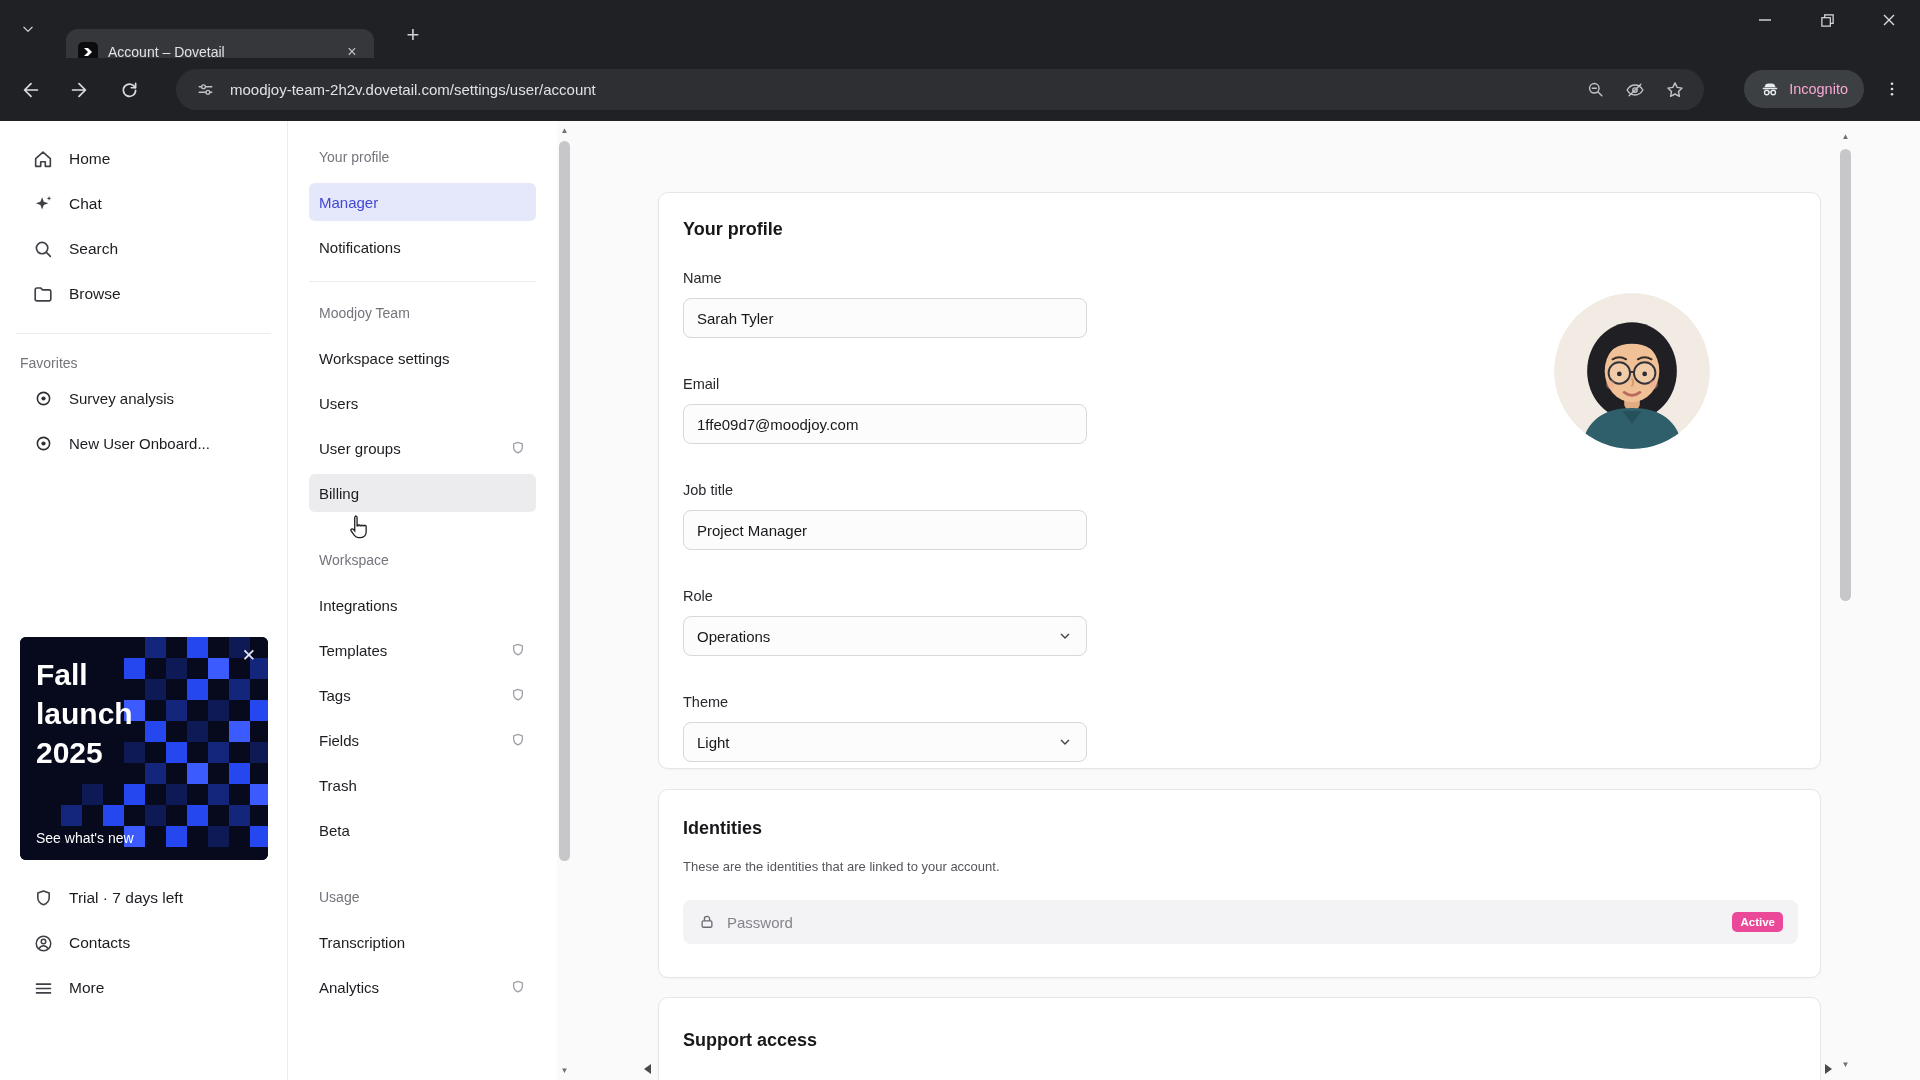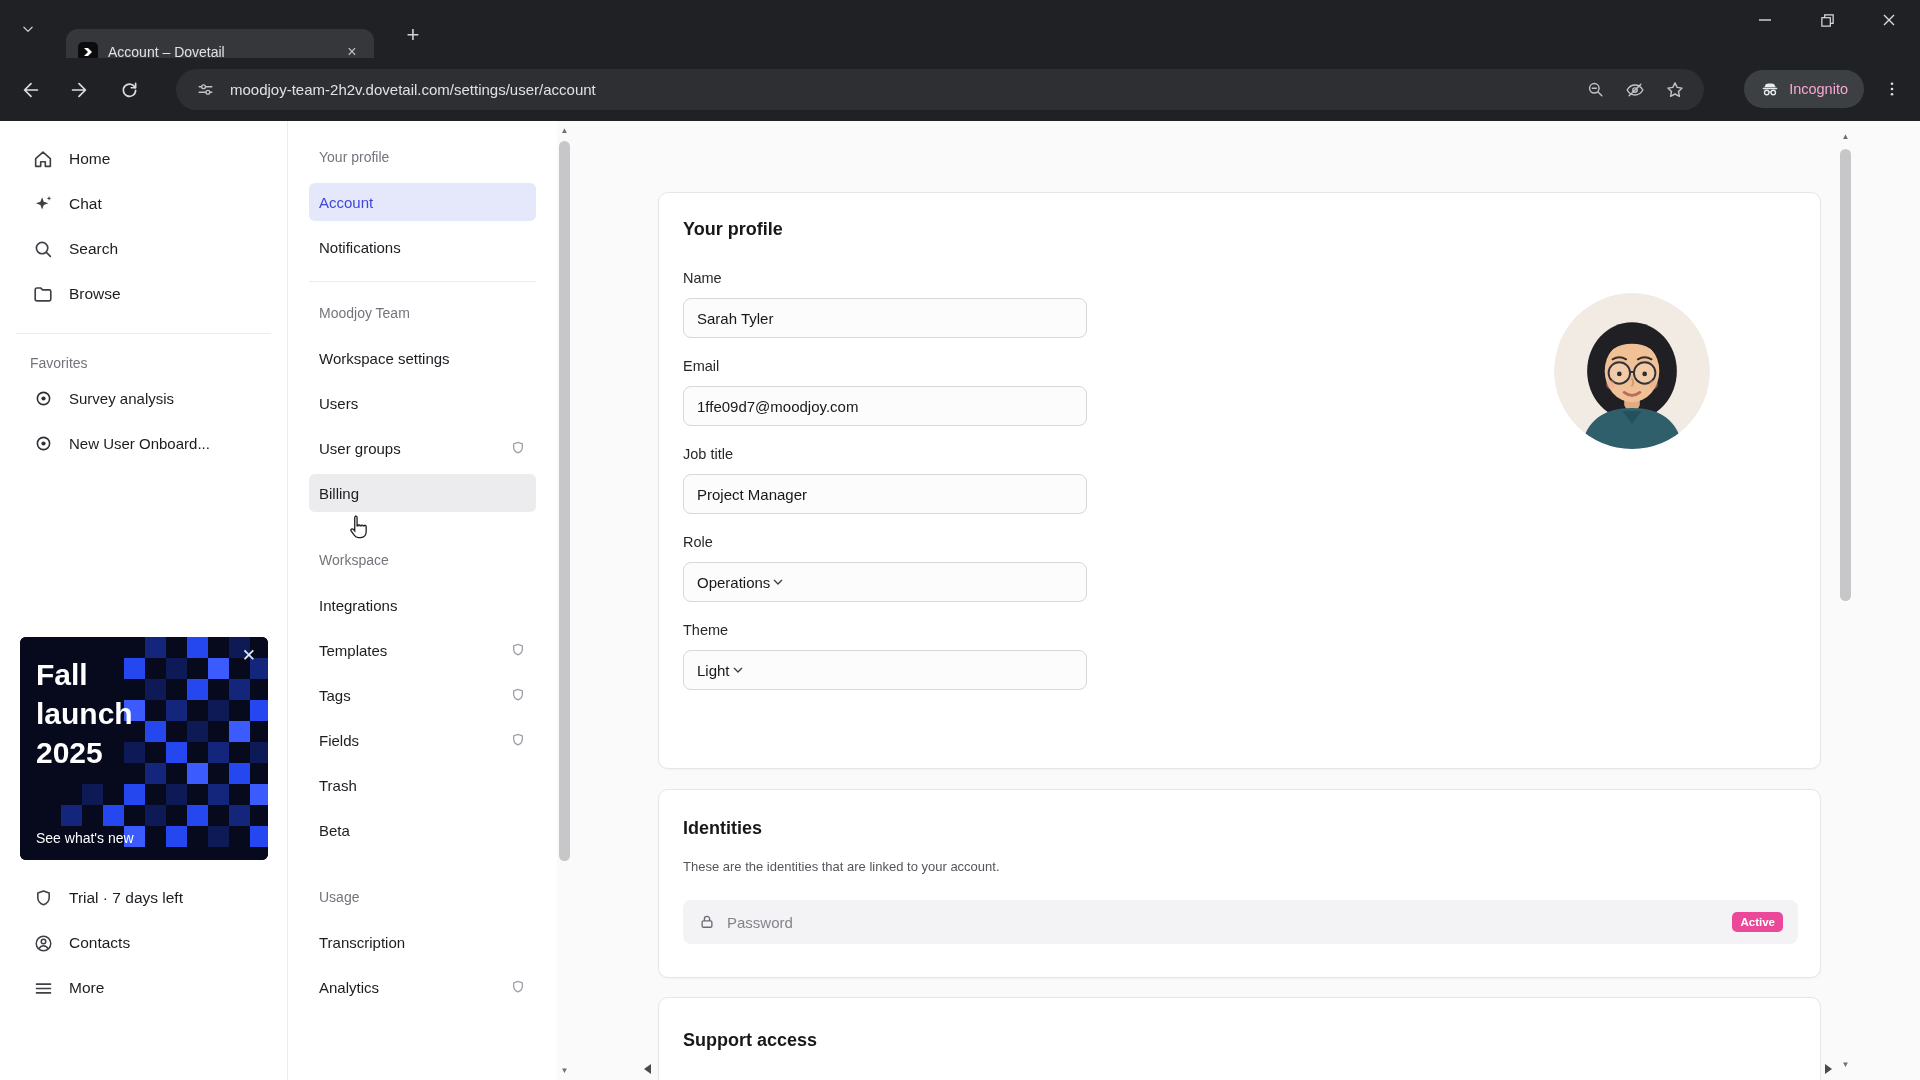--- a/index.html
+++ b/index.html
@@ -38,21 +38,21 @@
   .app { position:absolute; top:121px; left:0; width:1920px; height:959px; display:flex; background:#fff; }
 
   
   .sidebar { position:relative; width:288px; flex:none; background:#fff; border-right:1px solid #ececee; padding-top:18px; }
   .side-row { height:40px; margin:0 12px 5px; border-radius:8px; display:flex; align-items:center; padding:0 12px 0 20px; }
   .side-row .sicon { width:22px; height:22px; margin-right:15px; display:flex; align-items:center; justify-content:center; flex:none; }
   .side-label { font-size:15.5px; color:#1c1c21; font-weight:500; white-space:nowrap; overflow:hidden; }
   .side-row.active { background:#e5e7fb; }
   .side-row.active .side-label { color:#4147d5; }
   .side-divider { border-top:1px solid #ececee; margin:19px 16px 0; }
-  .side-header { margin-top:14px; height:30px; display:flex; align-items:center; padding-left:30px;
+  .side-header { margin-top:14px; height:30px; display:flex; align-items:center; padding-left:20px;
     font-size:14px; color:#74747c; }
   .fav-label { font-size:15px; color:#1c1c21; font-weight:400; white-space:nowrap; overflow:hidden; }
 
   .promo { position:absolute; top:516px; left:20px; width:248px; height:223px; border-radius:6px; overflow:hidden; background:#060a1c; }
   .promo svg.mosaic { position:absolute; inset:0; }
   .promo-title { position:absolute; top:18px; left:16px; font-size:30px; line-height:39px; font-weight:700; color:#fff; }
   .promo-cta { position:absolute; bottom:14px; left:16px; font-size:14px; color:#fff; }
   .promo-close { position:absolute; top:10px; right:12px; color:#e6e8f2; font-size:17px; line-height:1; }
 
   .side-footer { position:absolute; top:757px; left:0; right:0; }
@@ -81,23 +81,23 @@
   .main { position:relative; flex:1; background:#fafafa; overflow:hidden; }
   .card { position:absolute; background:#fff; border:1px solid #e6e6e9; border-radius:10px;
     box-shadow:0 1px 2px rgba(0,0,0,0.04); }
   .card-profile  { left:86px; top:71px;  width:1163px; height:577px; padding:26px 24px; }
   .card-identities{ left:86px; top:668px; width:1163px; height:189px; padding:28px 24px; }
   .card-support  { left:86px; top:876px; width:1163px; height:170px; padding:32px 24px; }
   .card-title { font-size:18px; font-weight:700; color:#18181b; }
   .card-profile .card-title { margin-bottom:30px; }
   .flabel { height:18px; font-size:14.5px; color:#27272c; font-weight:500; margin-bottom:10px; }
   .finput, .fselect { width:404px; height:40px; border:1px solid #d7d7dc; border-radius:8px; background:#fcfcfd;
-    font-size:15px; color:#18181b; padding:0 13px; margin-bottom:20px;
+    font-size:15px; color:#18181b; padding:0 13px; margin-bottom:38px;
     font-family:"Liberation Sans","DejaVu Sans",sans-serif; }
-  .fselect { display:flex; align-items:center; }
+  .fselect { display:flex; align-items:center; justify-content:space-between; }
   .avatar { position:absolute; top:100px; right:110px; width:156px; height:156px; border-radius:50%; overflow:hidden; }
 
   .id-desc { margin-top:20px; font-size:13px; color:#55555c; margin-bottom:26px; }
   .idrow { width:1115px; height:44px; background:#f3f3f5; border-radius:8px; display:flex; align-items:center; padding:0 15px; gap:11px; }
   .idrow .idlabel { font-size:15px; color:#83838b; flex:1; }
   .badge { background:#ec4899; color:#fff; font-size:11.5px; font-weight:700; border-radius:5px; padding:4px 8px; }
 
   .tri { position:absolute; width:0; height:0; }
   .tri-left  { left:72px;  bottom:6px; border-top:5px solid transparent; border-bottom:5px solid transparent; border-right:7px solid #4a4a4e; }
   .tri-right { right:88px; bottom:6px; border-top:5px solid transparent; border-bottom:5px solid transparent; border-left:7px solid #4a4a4e; }
@@ -350,21 +350,21 @@
               </svg>
             </span>
           <span class="side-label">More</span>
         </div>
       </div>
     </aside>
 
     <nav class="snav">
       <div class="snav-header">Your profile</div>
       <div class="snav-row active">
-        <span class="nlabel">Account</span>
+        <span class="nlabel">Manager</span>
       </div>
       <div class="snav-row">
         <span class="nlabel">Notifications</span>
       </div>
 
       <div class="snav-divider"></div>
 
       <div class="snav-header">Moodjoy Team</div>
       <div class="snav-row">
         <span class="nlabel">Workspace settings</span>

